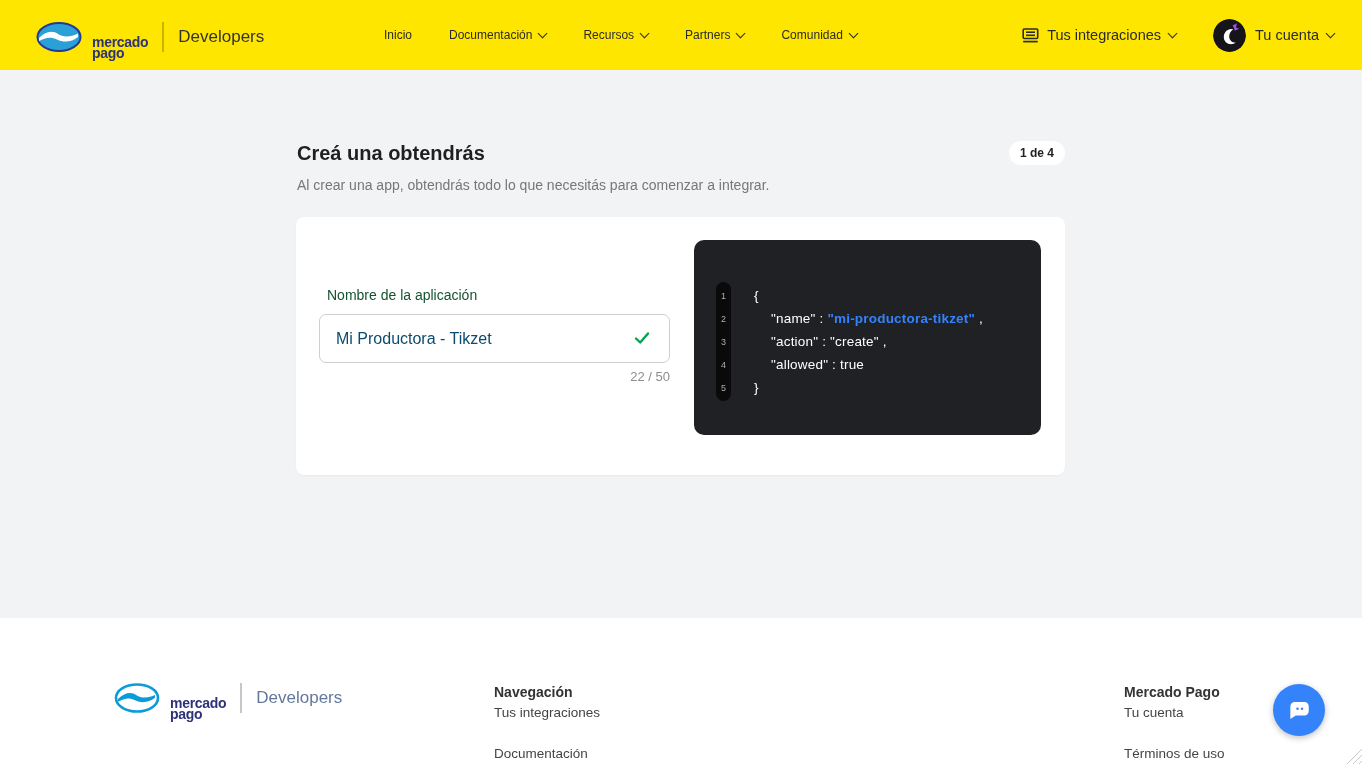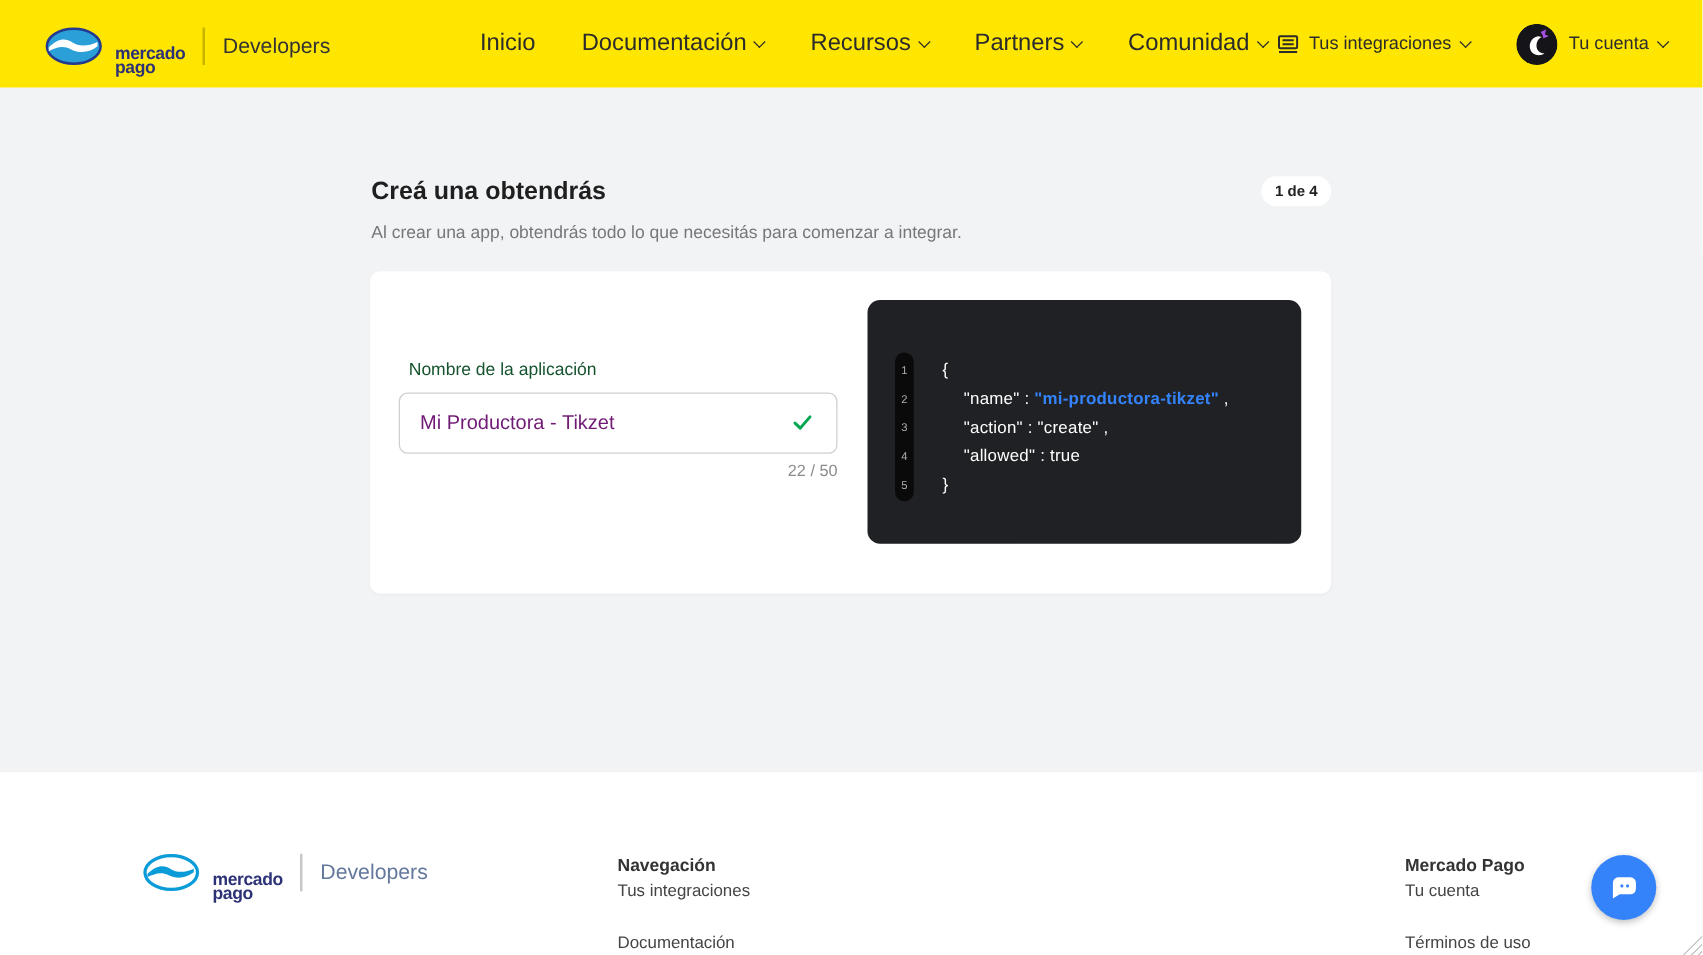--- a/index.html
+++ b/index.html
@@ -19,21 +19,21 @@
   }
   .brand { position:absolute; left:36px; top:15px; display:flex; align-items:center; gap:10px; }
   .brand-logo { width:46px; height:32px; }
   .brand-words { display:flex; flex-direction:column; line-height:11px;margin-top:22px; }
   .brand-words span { font-size:14px; font-weight:bold; color:#2D3277; letter-spacing:-0.3px; }
   .brand-divider { width:2px; height:30px; background:rgba(0,0,0,0.22); margin:0 4px; }
   .brand-product { font-size:17px; color:#3a3a3a; }
   .header .brand-product { color:#333; }
 
   .main-nav { position:absolute; left:384px; top:0; height:70px; display:flex; align-items:center; gap:37px; }
-  .nav-item { display:flex; align-items:center; gap:7px; font-size:19px; color:#2b2b2b; cursor:pointer; }
+  .nav-item { display:flex; align-items:center; gap:7px; font-size:12px; color:#2b2b2b; cursor:pointer; }
   .chev { width:7px; height:7px; border-right:1.7px solid #2b2b2b; border-bottom:1.7px solid #2b2b2b;
           transform:rotate(45deg); margin-top:-4px; display:inline-block; }
 
   .header-right { position:absolute; right:28px; top:0; height:70px; display:flex; align-items:center; gap:9px; }
   .integrations { display:flex; align-items:center; gap:8px; font-size:14.5px; color:#2b2b2b; cursor:pointer; }
   .avatar { width:33px; height:33px; border-radius:50%; margin-left:28px; flex:0 0 auto; }
   .account { display:flex; align-items:center; gap:8px; font-size:14.5px; color:#2b2b2b; cursor:pointer; }
 
   
   .main-area {
@@ -51,21 +51,21 @@
 
   .card {
     position:absolute; left:0; top:147px; width:769px; height:258px;
     background:#fff; border-radius:8px; box-shadow:0 1px 2px rgba(0,0,0,0.04);
   }
 
   .field-label { position:absolute; left:31px; top:70px; font-size:14px; color:#14532d; }
   .name-input {
     position:absolute; left:23px; top:97px; width:351px; height:49px;
     border:1px solid #cfcfcf; border-radius:7px; background:#fff;
-    font-family:"Liberation Sans", sans-serif; font-size:16px; color:#701a75;
+    font-family:"Liberation Sans", sans-serif; font-size:16px; color:#0c4a6e;
     padding:0 44px 0 16px; outline:none;
   }
   .valid-check { position:absolute; left:336px; top:111px; width:20px; height:20px; pointer-events:none; }
   .char-counter { position:absolute; left:23px; top:152px; width:351px; text-align:right;
                   font-size:13px; color:#8c8c8c; }
 
   
   .code-block {
     position:absolute; left:398px; top:23px; width:347px; height:195px;
     background:#1F2124; border-radius:10px;

